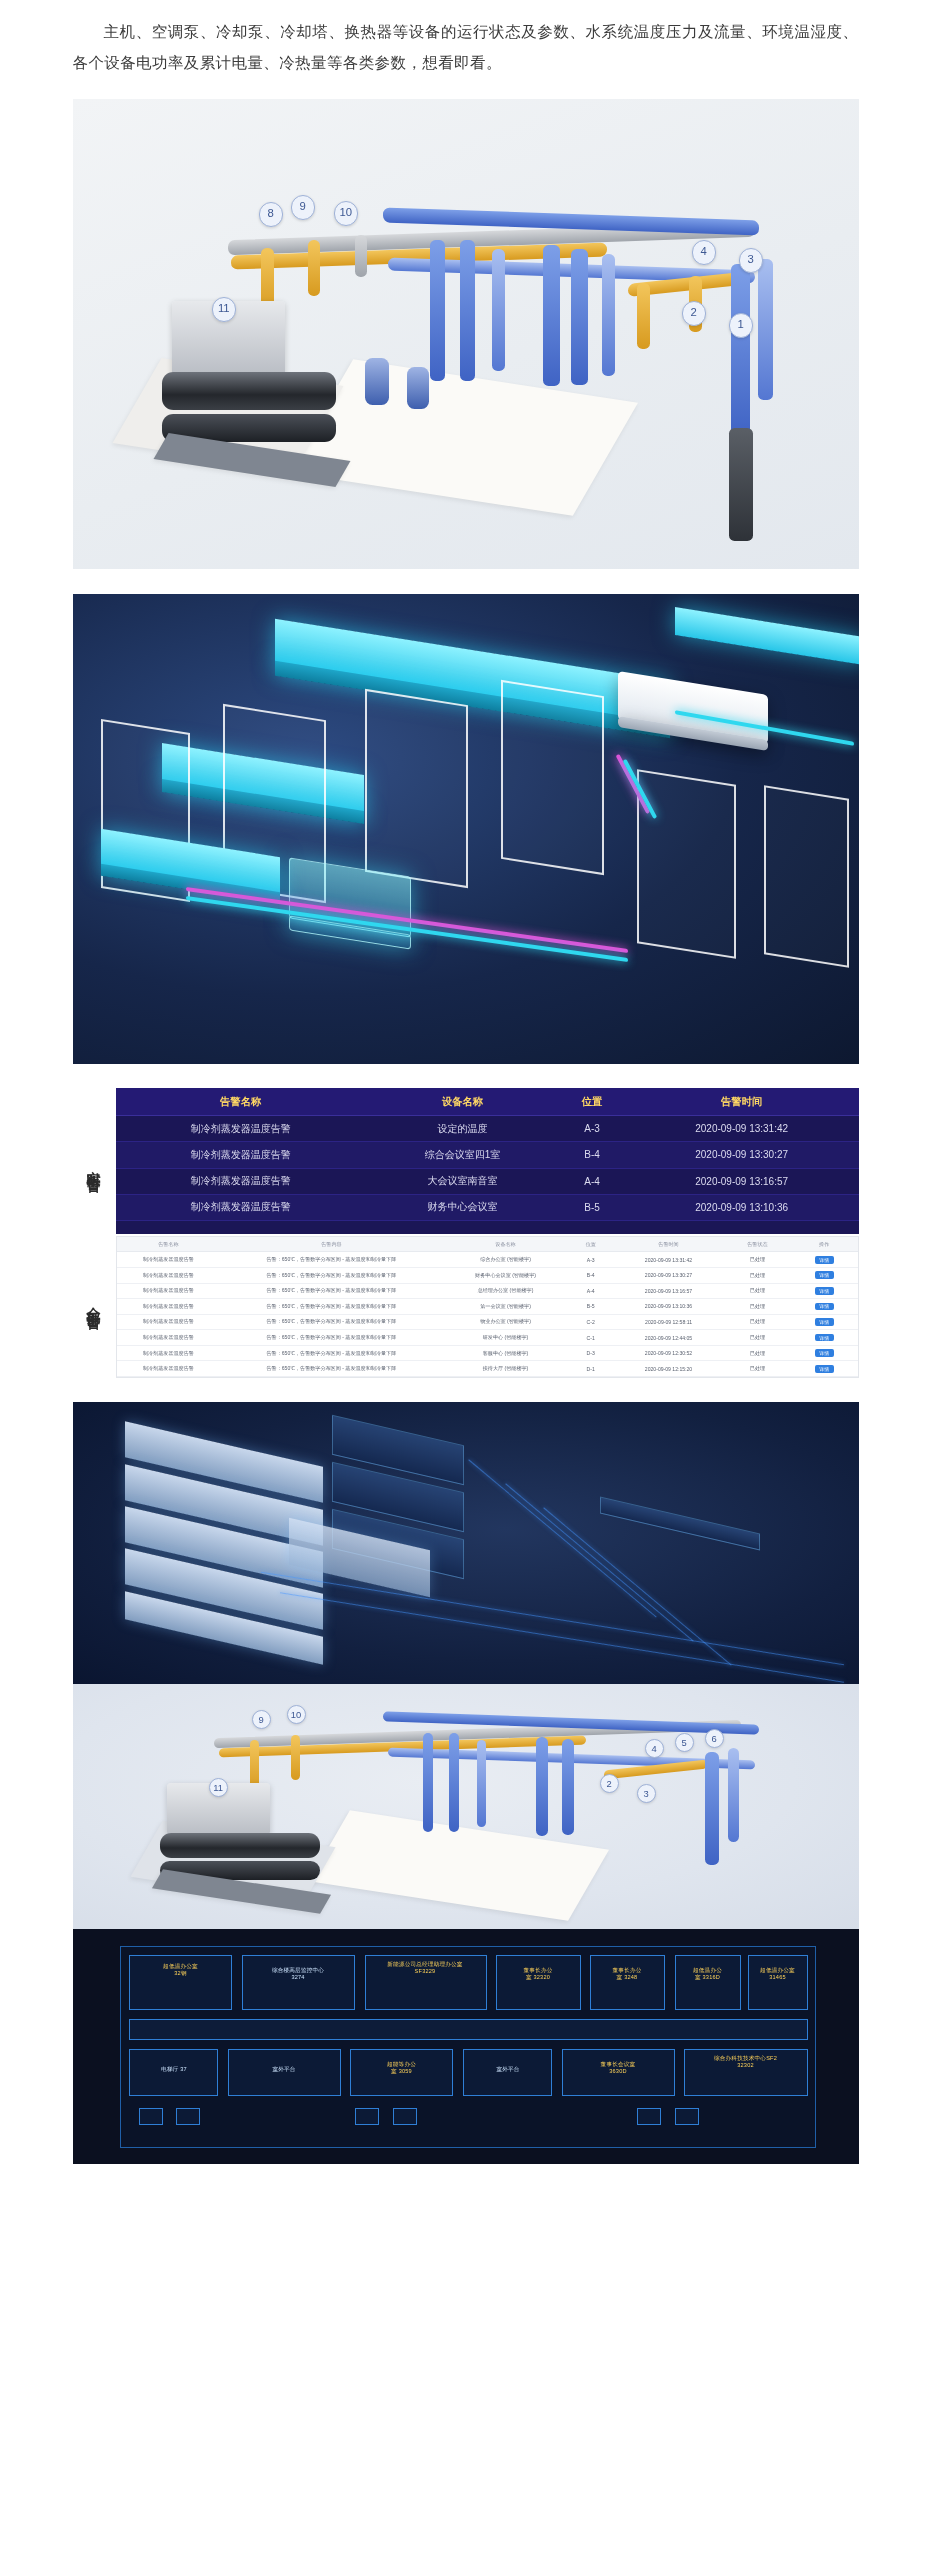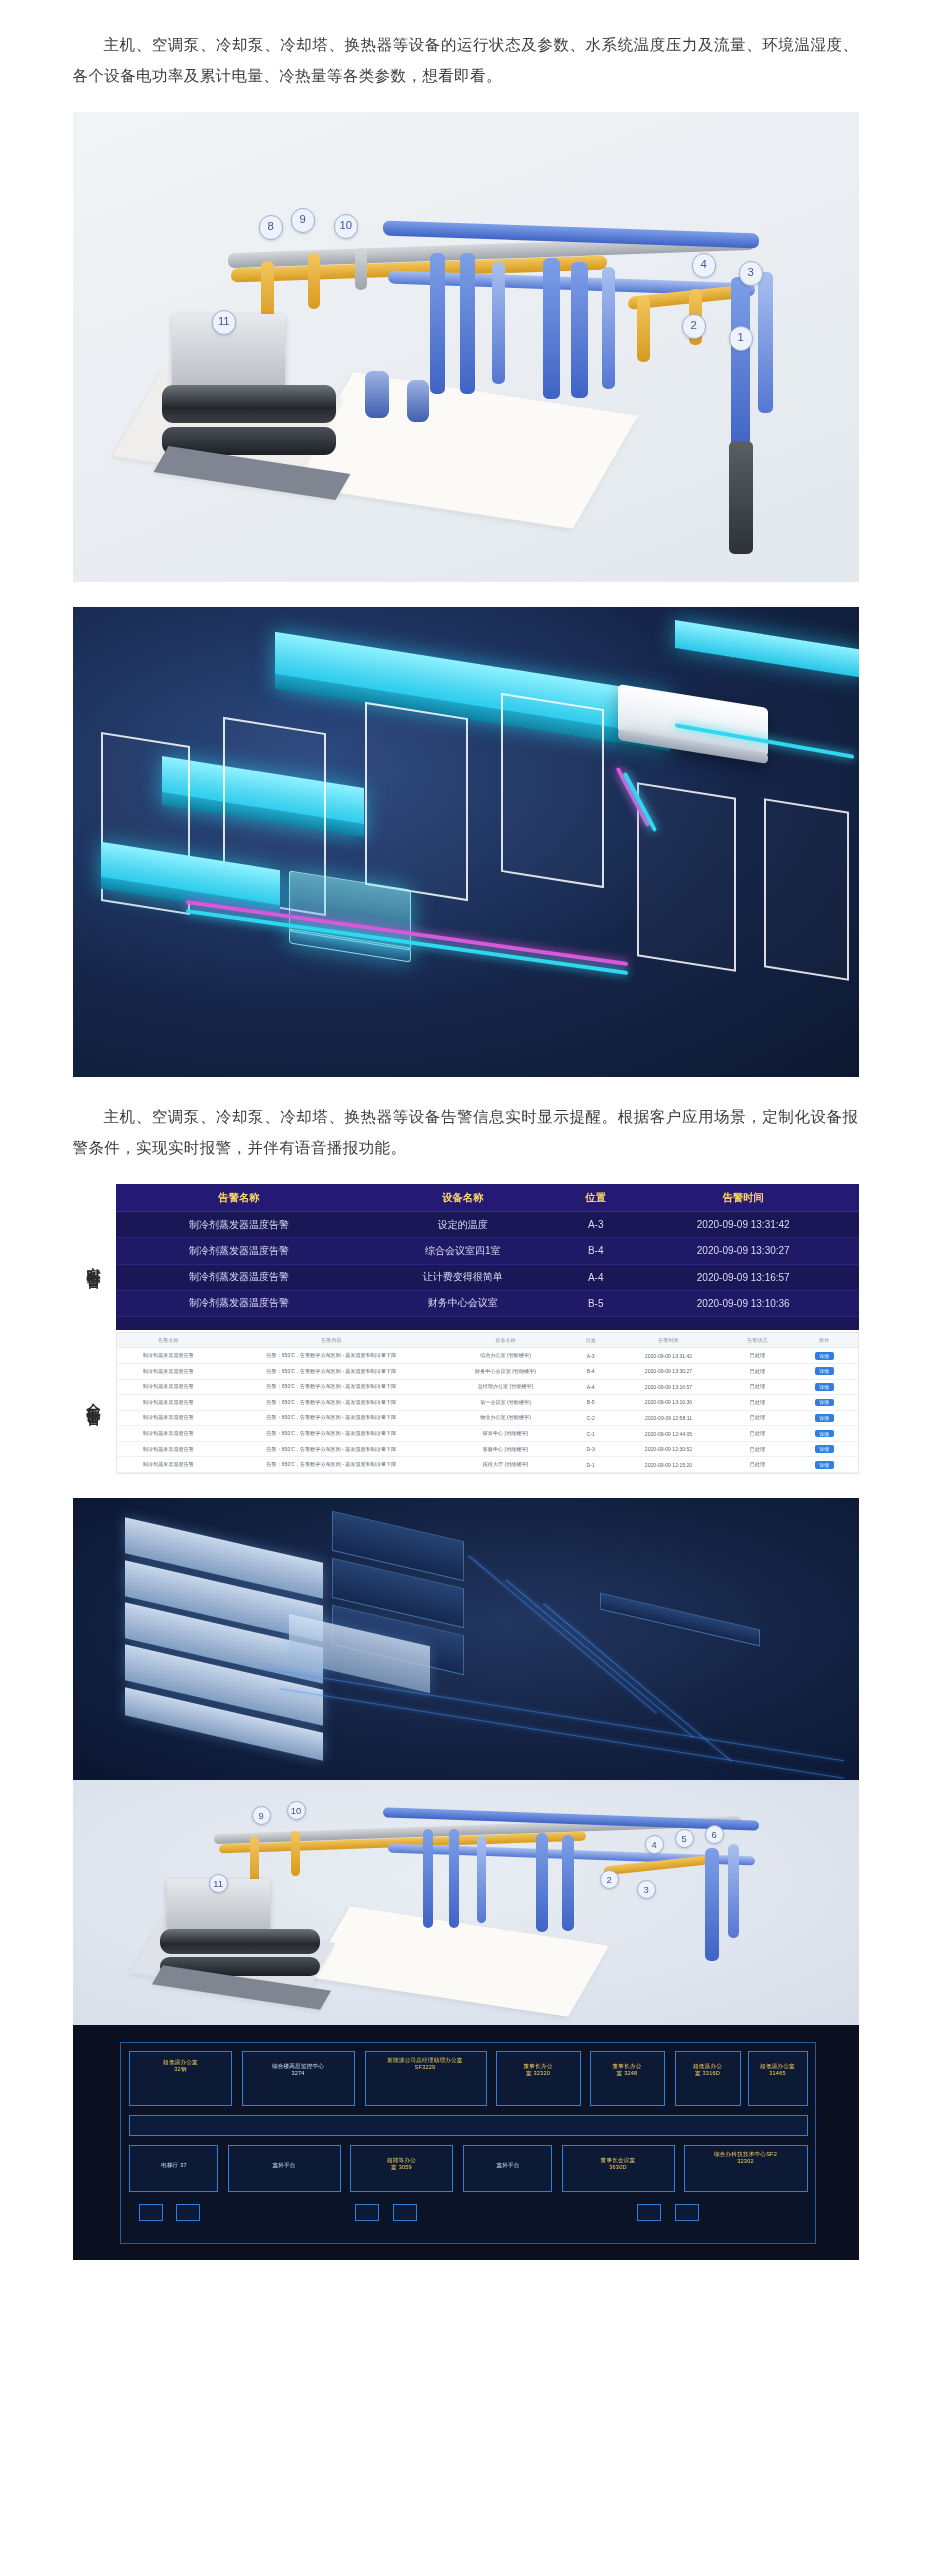--- a/index.html
+++ b/index.html
@@ -7,21 +7,21 @@
     margin: 0; padding: 0;
     background: #ffffff;
   }
   body {
     width: 931px;
     font-family: "Liberation Sans", sans-serif;
     color: #333;
   }
   .page {
     width: 931px;
-    padding: 29px 0 38px 0;
+    padding: 16px 0 38px 0;
     background: #fff;
   }
   .para {
     font-size: 15.5px;
     line-height: 2.0;
     color: #3b3b3b;
     margin: 0 auto;
     width: 786px;
     text-indent: 2em;
     letter-spacing: 0.4px;
@@ -346,21 +346,20 @@
     <div class="duct flat" style="left:28px;top:249px;width:179px;height:38px;"></div>
     <div class="duct flat" style="left:28px;top:284px;width:179px;height:12.2px;background:linear-gradient(180deg,#1ea6c9,#0e7fa0);"></div>
 
     <div class="cable magenta" style="left:113px;top:324px;width:442px;transform:skewY(8deg);"></div>
     <div class="cable cyan" style="left:113px;top:333px;width:442px;transform:skewY(8deg);"></div>
     <div class="cable magenta" style="left:527px;top:188px;width:66px;transform:rotate(62deg);"></div>
     <div class="cable cyan" style="left:534px;top:193px;width:66px;transform:rotate(62deg);"></div>
     <div class="cable cyan" style="left:602px;top:132px;width:179px;transform:skewY(10deg);"></div>
   </div>
 
-  <p class="para">主机、空调泵、冷却泵、冷却塔、换热器等设备告警信息实时显示提醒。根据客户应用场景，定制化设备报警条件，实现实时报警，并伴有语音播报功能。</p>
 
   <div class="fig-alarm">
     <div class="alarm-side">
       <div class="side-label">实时告警</div>
       <div class="side-label">全部告警</div>
     </div>
     <div class="alarm-main">
 
       <table class="tbl-dark">
         <thead>
@@ -379,21 +378,21 @@
             <td>2020-09-09 13:31:42</td>
           </tr>
           <tr>
             <td>制冷剂蒸发器温度告警</td>
             <td>综合会议室四1室</td>
             <td>B-4</td>
             <td>2020-09-09 13:30:27</td>
           </tr>
           <tr>
             <td>制冷剂蒸发器温度告警</td>
-            <td>让计费变得很简单</td>
+            <td>大会议室南音室</td>
             <td>A-4</td>
             <td>2020-09-09 13:16:57</td>
           </tr>
           <tr>
             <td>制冷剂蒸发器温度告警</td>
             <td>财务中心会议室</td>
             <td>B-5</td>
             <td>2020-09-09 13:10:36</td>
           </tr>
         </tbody>

